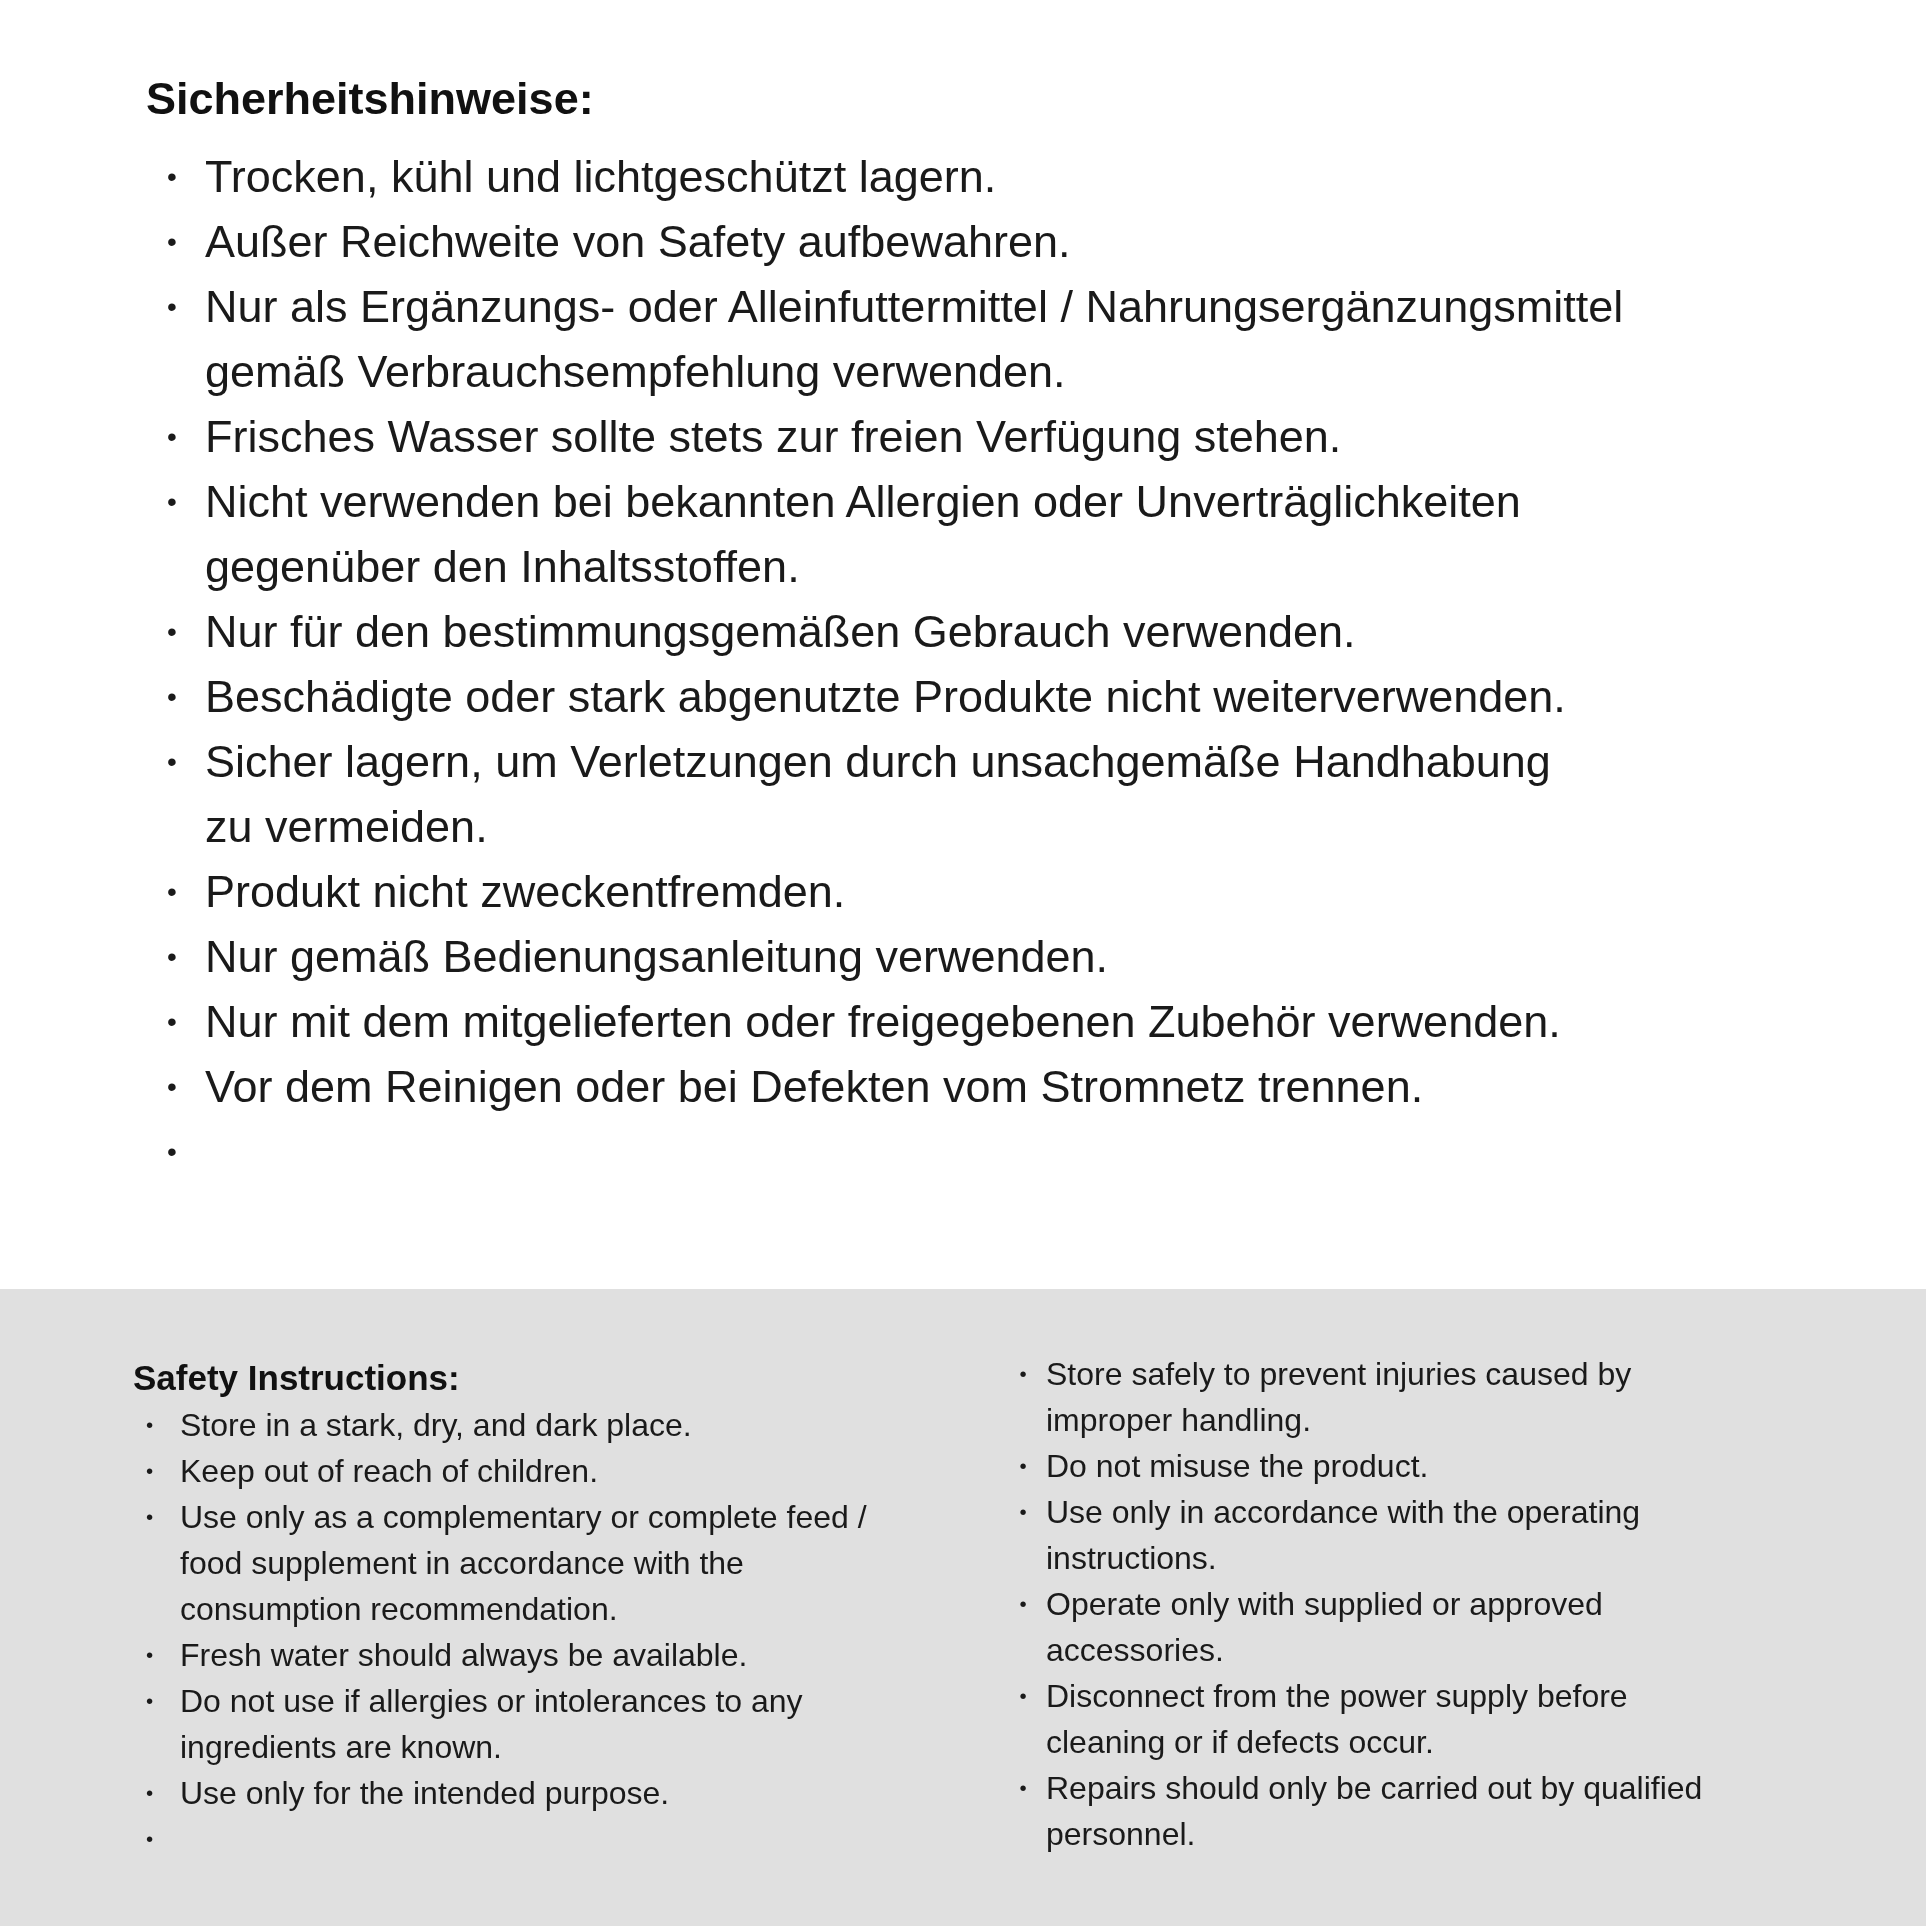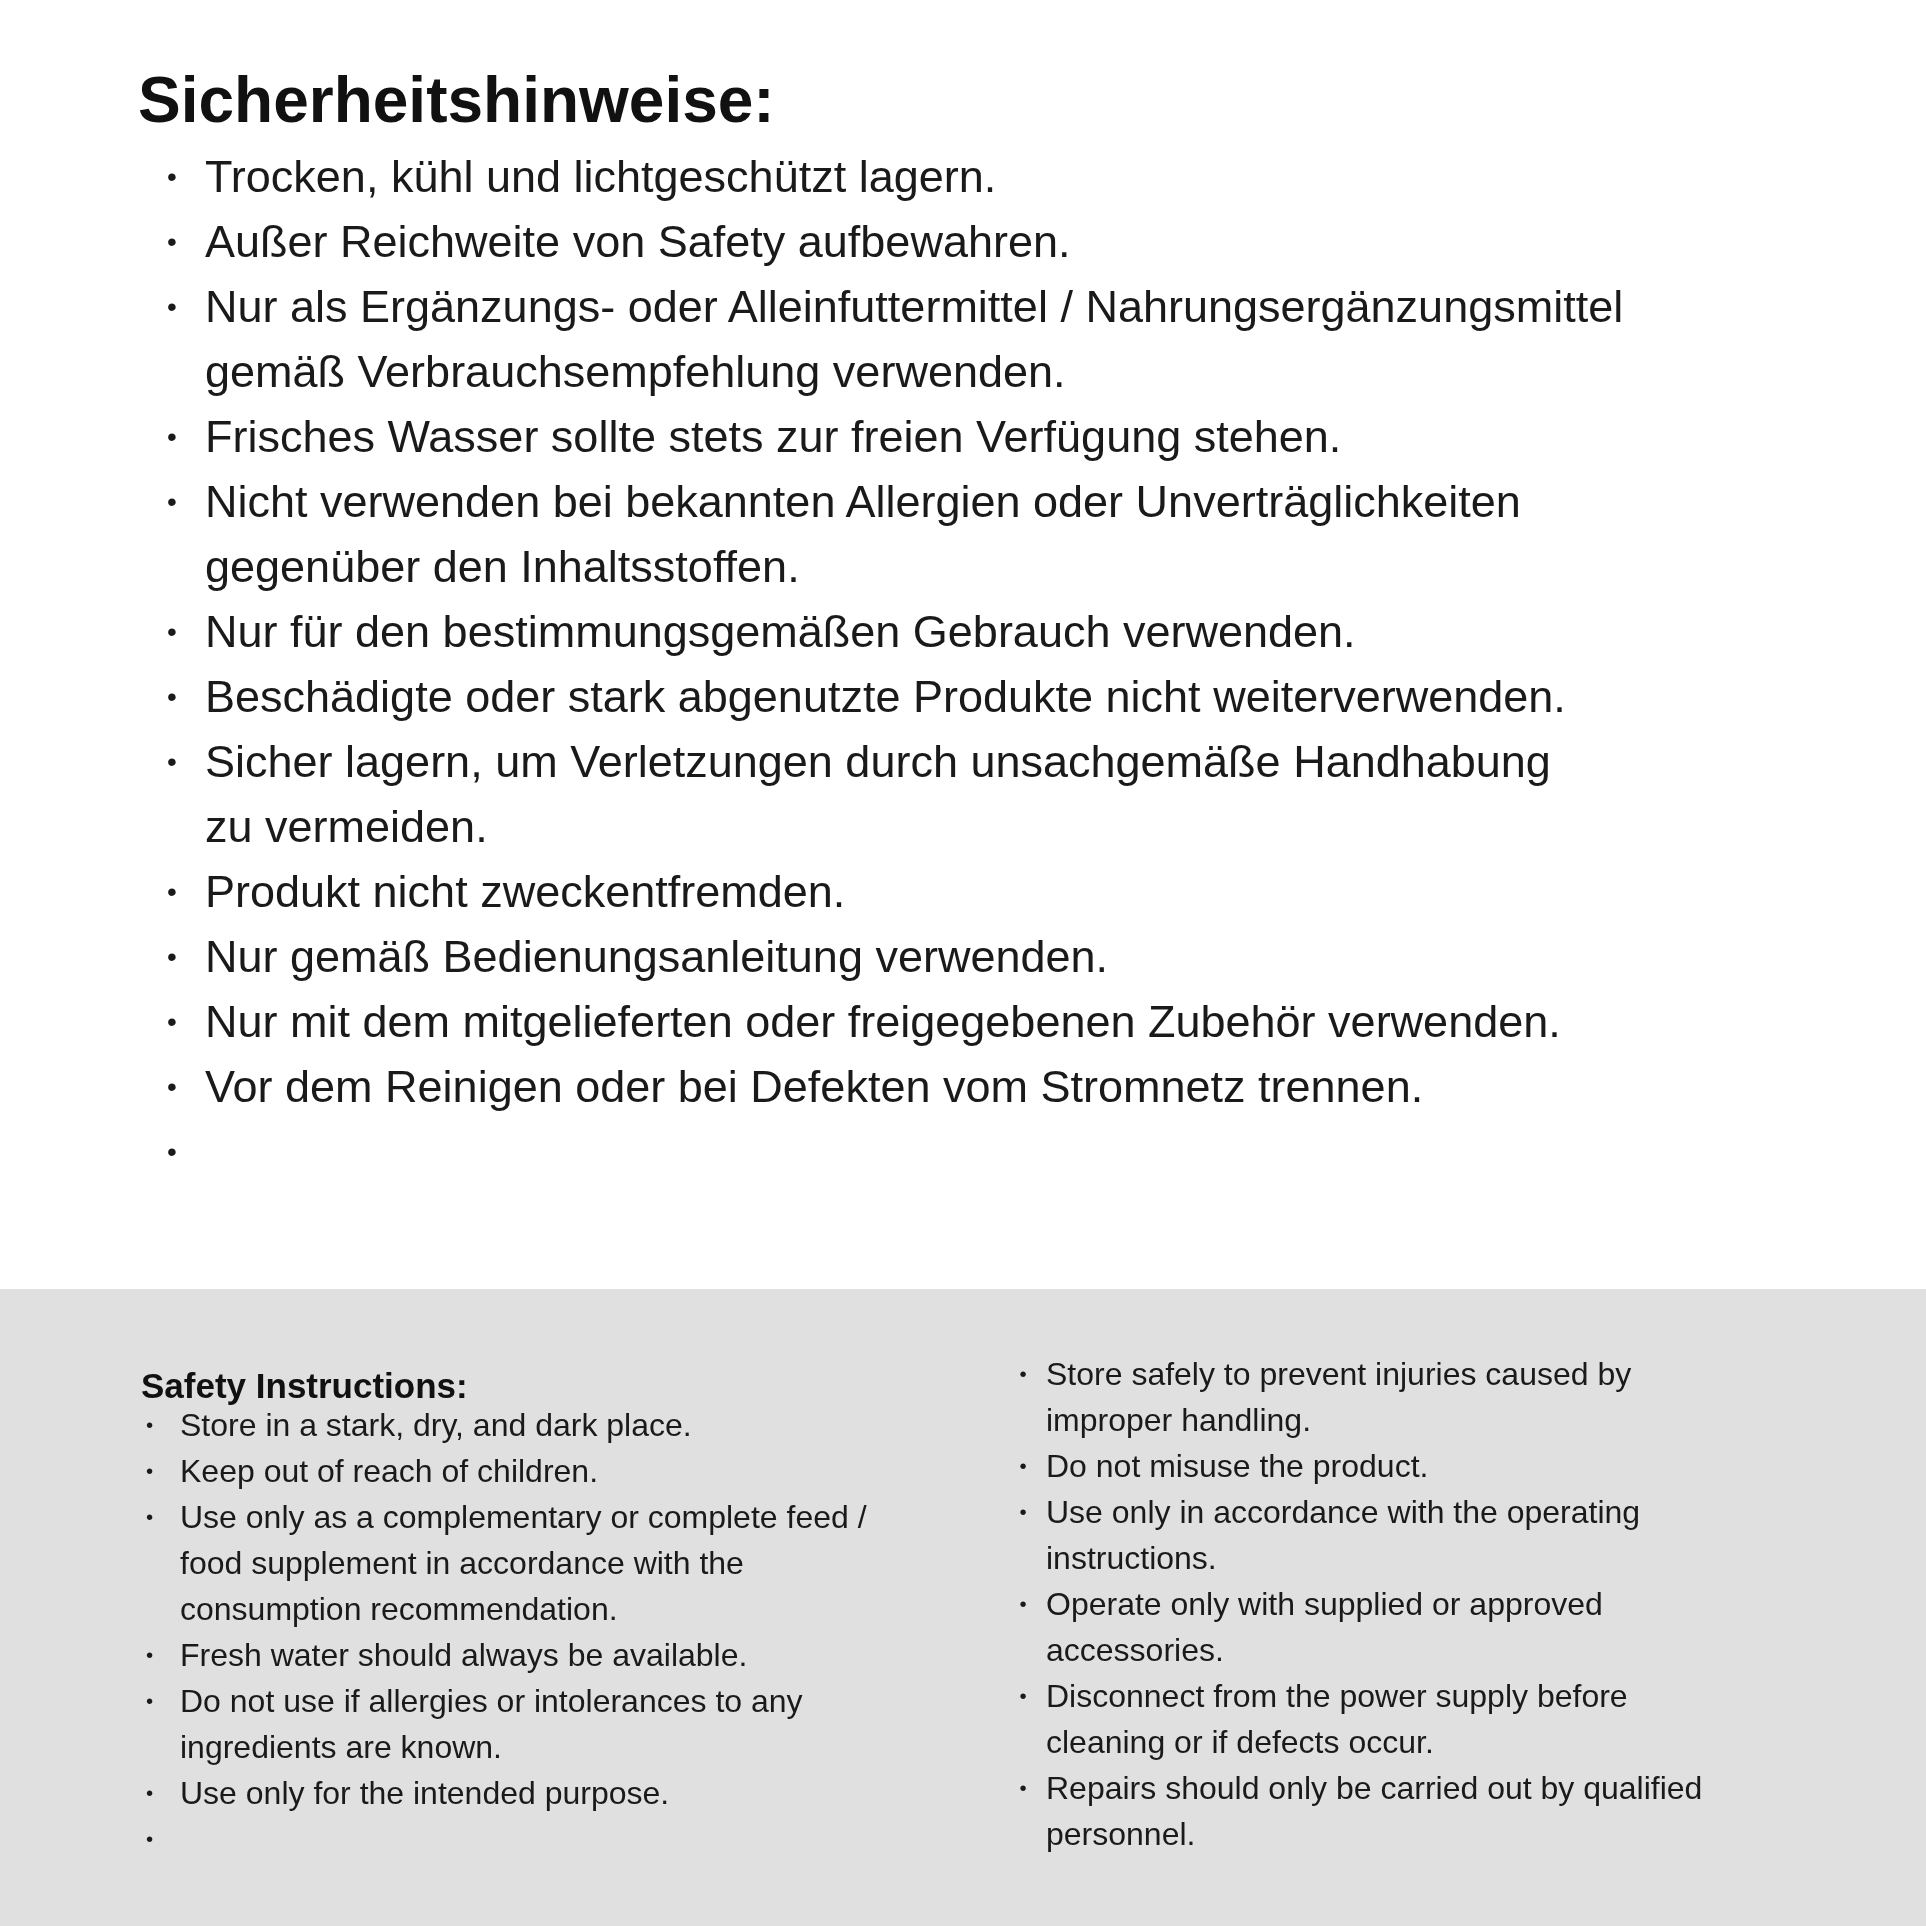--- a/index.html
+++ b/index.html
@@ -19,22 +19,22 @@
   
   .section-german {
     position: absolute;
     left: 0; top: 0;
     width: 1926px; height: 1289px;
     background: #ffffff;
   }
   .de-heading {
     position: absolute;
     left: 138px; top: 68px;
-    margin: 0;
-    font-size: 64px;
+    margin: 8px;
+    font-size: 45px;
     font-weight: 700;
     line-height: 1;
     color: #111111;
     white-space: nowrap;
   }
   ul.bullet-list {
     margin: 0;
     padding: 0;
     list-style: none;
   }
@@ -64,21 +64,21 @@
   
   .section-english {
     position: absolute;
     left: 0; top: 1289px;
     width: 1926px; height: 638px;
     background: #e0e0e0;
   }
   .en-heading {
     position: absolute;
     left: 125px; top: 63px;
-    margin: 16px;
+    margin: 8px;
     font-size: 35px;
     font-weight: 700;
     line-height: 1;
     color: #111111;
     white-space: nowrap;
   }
   .en-list li {
     font-size: 32px;
     line-height: 46px;
   }

